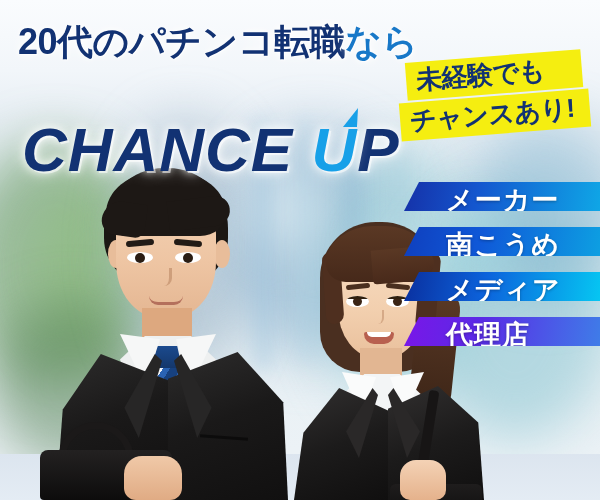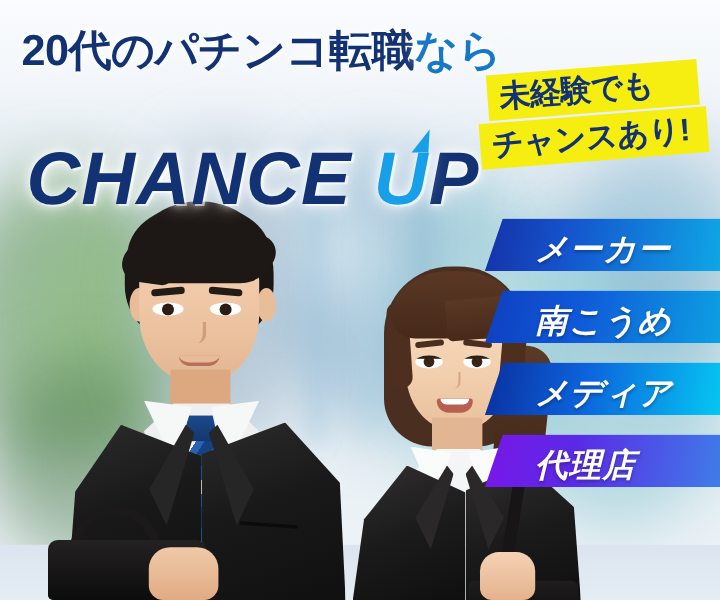--- a/index.html
+++ b/index.html
@@ -211,23 +211,23 @@
     background:#f5ee10; color:#123273; font-weight:bold;
     font-size:26px; line-height:1.02; padding:5px 8px 6px 10px;
     white-space:nowrap; letter-spacing:-.5px;
   }
   .badge .l1 { transform:rotate(-4.5deg); margin-left:6px; width:176px; }
   .badge .l2 { transform:rotate(-4.5deg); margin-top:2px; width:190px; }
 
   
   .cats { position:absolute; left:404px; top:182px; width:196px; }
   .cat {
-    position:relative; height:44px; margin-bottom:16px;
+    position:relative; height:29px; margin-bottom:16px;
     clip-path:polygon(15px 0, 100% 0, 100% 100%, 0 100%);
-    display:flex; align-items:flex-end; padding-left:42px;font-style:italic;
+    display:flex; align-items:flex-start; padding-left:42px;
   }
   .cat span {
     color:#fff; font-size:27px; font-weight:bold; letter-spacing:1px;
     text-shadow:0 1px 3px rgba(0,0,0,.3);
     white-space:nowrap;
   }
   .cat.c0 { background:linear-gradient(100deg,#1531a8 0%, #1457cf 38%, #0fa6e6 100%); }
   .cat.c1 { background:linear-gradient(100deg,#4a14d8 0%, #3a2ee0 32%, #3c8ef0 100%); }
   .cat.c2 { background:linear-gradient(100deg,#0f3fbe 0%, #0f59d8 40%, #0d9fe2 100%); }
   .cat.c3 { background:linear-gradient(100deg,#7a16e8 0%, #5a2ae6 38%, #3f7ce8 100%); }

